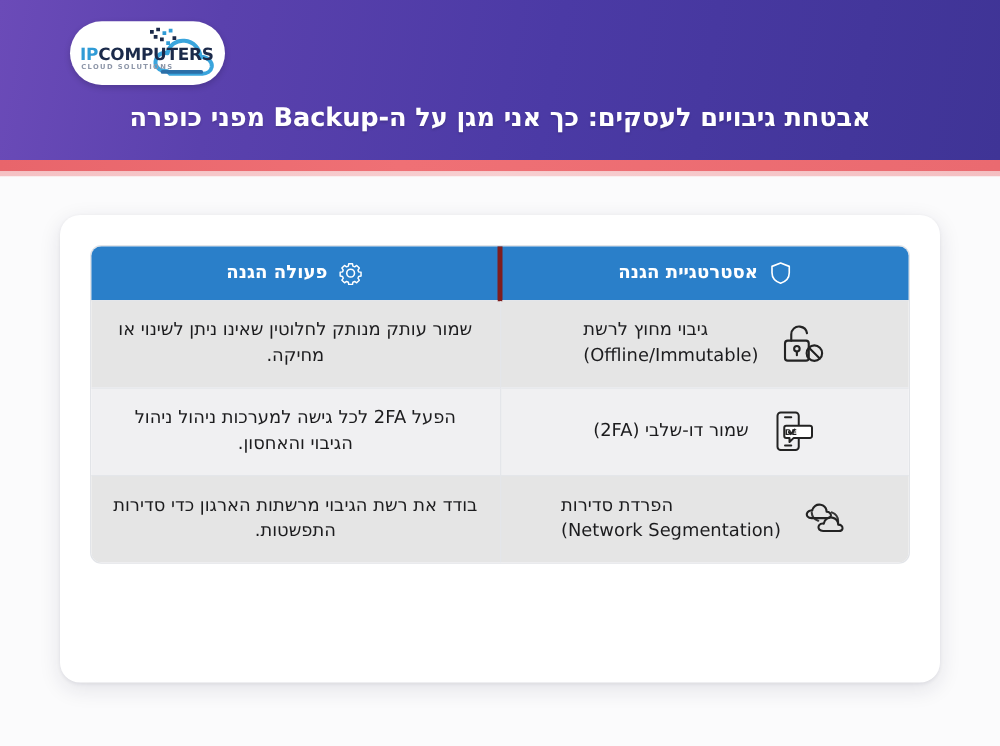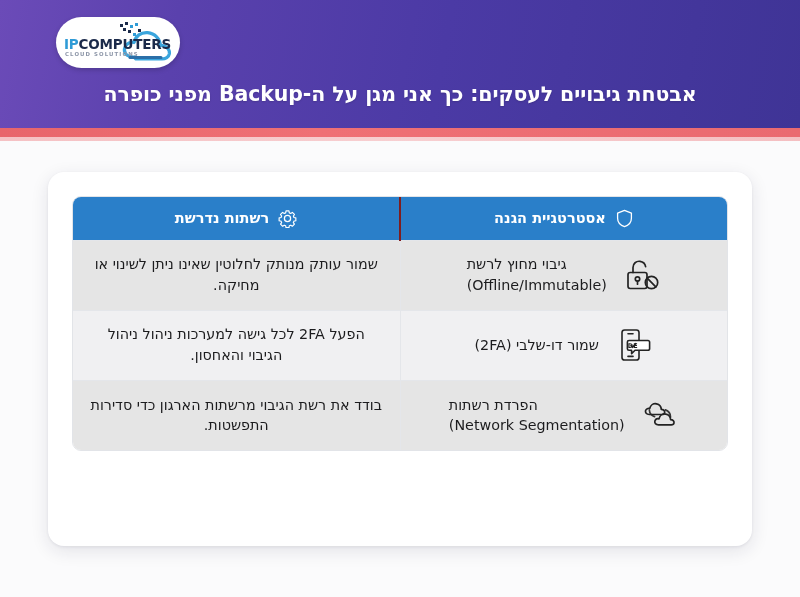--- a/index.html
+++ b/index.html
@@ -152,21 +152,21 @@
     background: #2a7fc9;
     color: #ffffff;
     font-size: 14.5px;
     font-weight: 700;
     height: 43px;
     padding: 0 16px;
     text-align: center;
     vertical-align: middle;
   }
 
-  th.col-strategy { width: 50%; border-left: 2px solid #7f1d1d; }
+  th.col-strategy { width: 50%; border-left: 4px solid #7f1d1d; }
   th.col-action   { width: 50%; }
 
   .th-inner {
     display: flex;
     align-items: center;
     justify-content: center;
     gap: 9px;
   }
   .th-inner .hicon {
     display: inline-flex;
@@ -278,21 +278,21 @@
           <th class="col-action">
             <span class="th-inner">
               <span class="hicon">
                 <svg viewBox="0 0 19 19" width="19" height="19">
                   <g fill="none" stroke="#ffffff" stroke-width="1.25" stroke-linejoin="round">
                     <path d="M7.9 1.5 h3.2 l.35 2.05 1.55 .64 1.72-1.18 2.26 2.26 -1.18 1.72 .64 1.55 2.05 .35 v3.2 l-2.05 .35 -.64 1.55 1.18 1.72 -2.26 2.26 -1.72-1.18 -1.55 .64 -.35 2.05 h-3.2 l-.35-2.05 -1.55-.64 -1.72 1.18 -2.26-2.26 1.18-1.72 -.64-1.55 -2.05-.35 v-3.2 l2.05-.35 .64-1.55 -1.18-1.72 2.26-2.26 1.72 1.18 1.55-.64 Z" transform="scale(0.93) translate(0.7,0.6)"></path>
                     <circle cx="9.5" cy="9.5" r="3.1"></circle>
                   </g>
                 </svg>
               </span>
-              <span>רשתות נדרשת</span>
+              <span>פעולה הגנה</span>
             </span>
           </th>
         </tr>
       </thead>
       <tbody>
 
         <tr class="row-plain">
           <td class="cell-strategy">
             <div class="strategy-inner">
               <span class="strategy-icon">
@@ -347,21 +347,21 @@
                 <svg viewBox="0 0 38 38" width="38" height="38">
                   <g fill="none" stroke="#232323" stroke-width="1.7" stroke-linejoin="round" stroke-linecap="round">
                     <path d="M8.2 18.5 C5.4 18.5 4 16.6 4.6 14.6 C5.2 12.8 7.2 12.1 8.7 12.6 C9.4 9.1 12.4 7.2 15.5 7.8 C18.4 8.4 20.2 10.8 20.3 13.4 C22.6 13.4 23.9 14.9 23.7 16.5 C23.5 17.8 22.2 18.5 20.9 18.5 Z"></path>
                     <path d="M17.5 28.8 C14.7 28.8 13.3 27 13.9 25 C14.5 23.1 16.5 22.5 18 22.9 C18.7 19.4 21.7 17.5 24.8 18.1 C27.7 18.7 29.5 21.1 29.6 23.7 C31.9 23.7 33.2 25.2 33 26.8 C32.8 28.1 31.5 28.8 30.2 28.8 Z"></path>
                     <path d="M24.4 13.9 C27.6 15.1 29.5 17.9 29.5 20.9" stroke-dasharray="0" opacity="0.9"></path>
                     <path d="M13.6 20.6 C10.6 19.6 8.6 17.1 8.4 14.2" opacity="0.9"></path>
                   </g>
                 </svg>
               </span>
               <span class="strategy-text">
-                <span>הפרדת רשתות</span>
+                <span>הפרדת סדירות</span>
                 <span class="line2">(Network Segmentation)</span>
               </span>
             </div>
           </td>
           <td class="cell-action">בודד את רשת הגיבוי מרשתות הארגון כדי סדירות התפשטות.</td>
         </tr>
 
 
       </tbody>
     </table>

